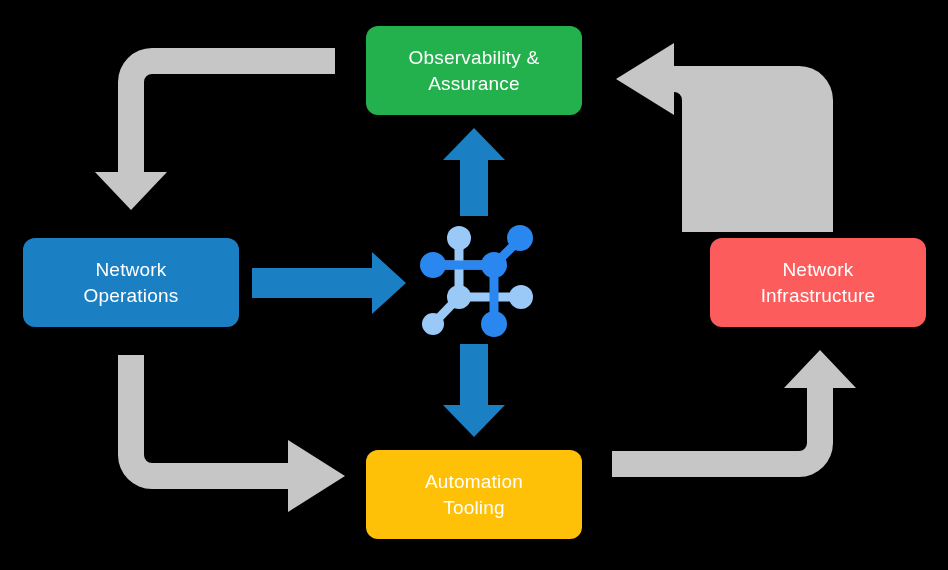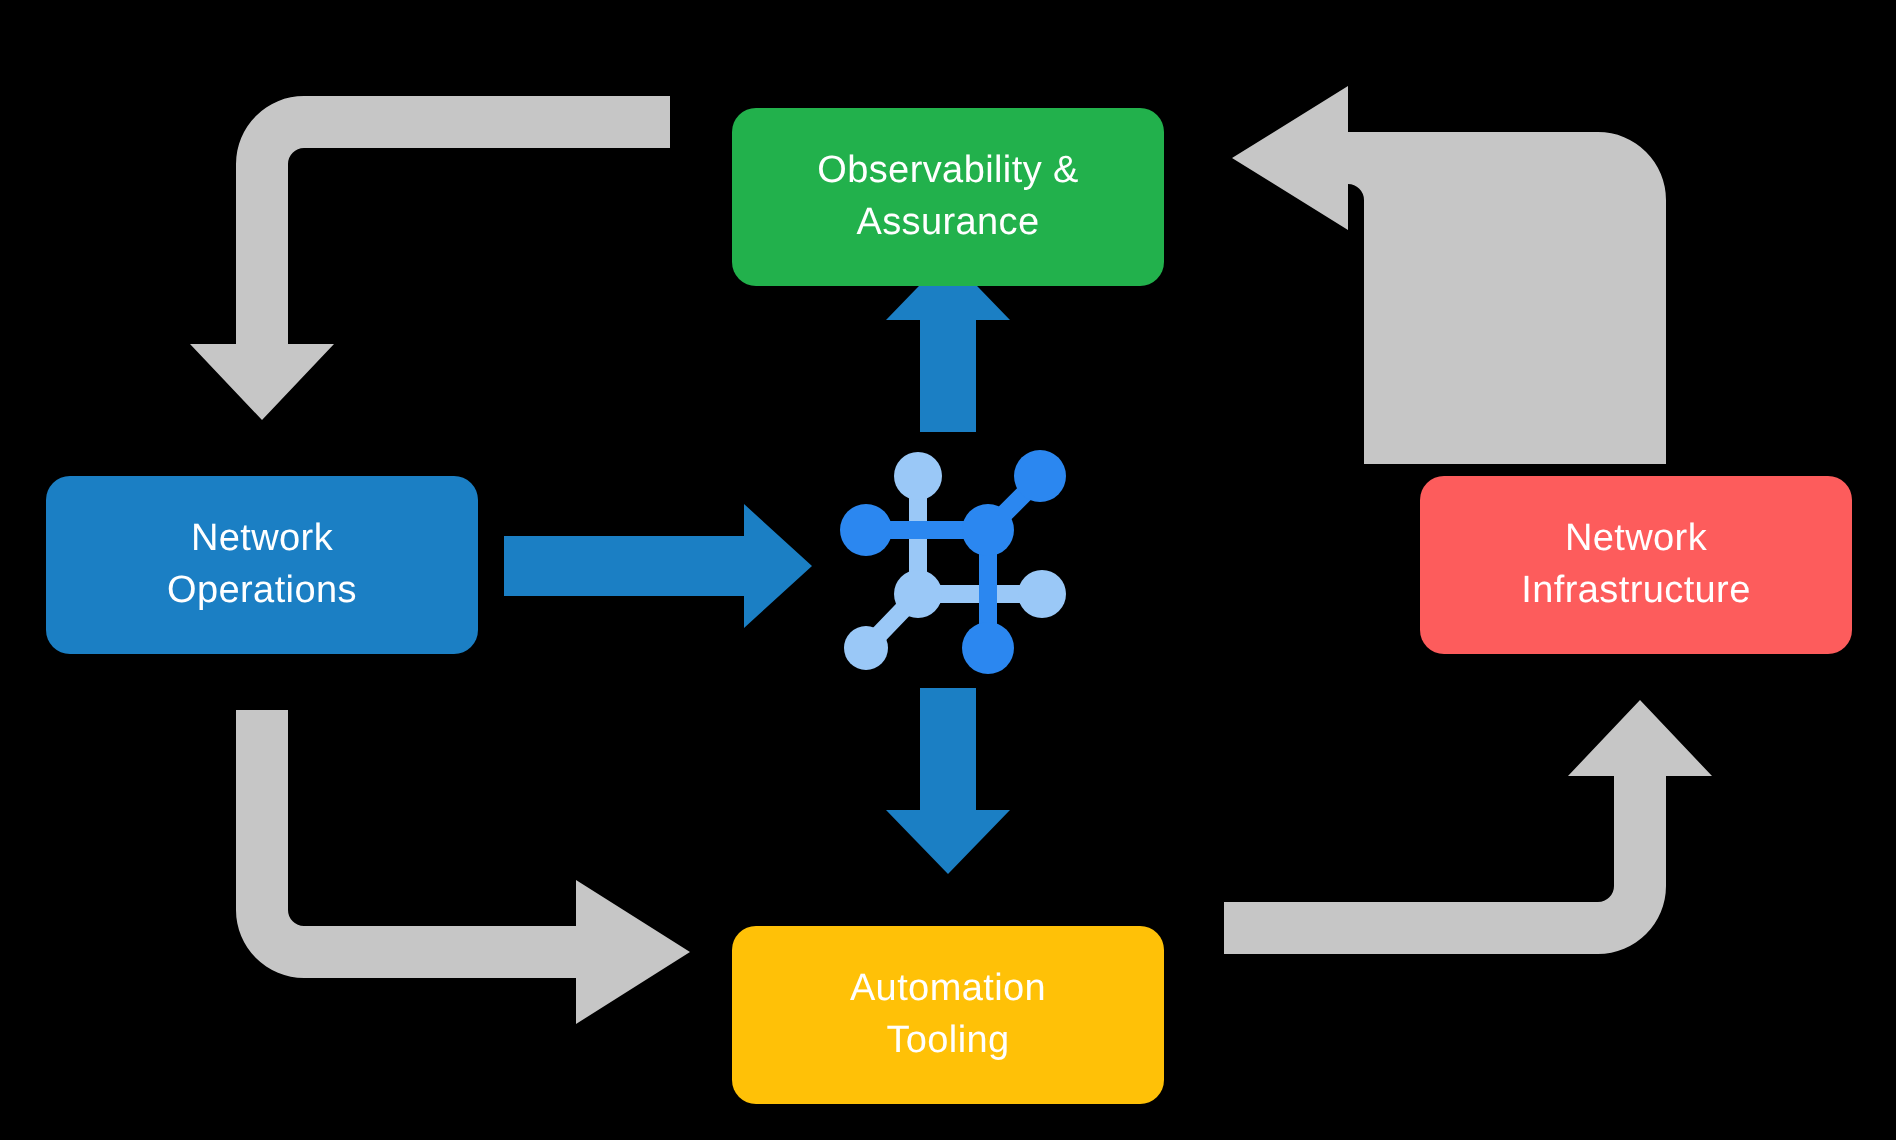--- a/index.html
+++ b/index.html
@@ -16,24 +16,24 @@
     color:#ffffff;
     font-size:19px;
     line-height:1.32;
     font-weight:400;
     letter-spacing:.2px;
     box-sizing:border-box;
     padding:6px 10px;
     white-space:pre-line;
   }
 
-  #box-observability{ left:366px; top:26px;  width:216px; height:89px; background:#22b14c;margin-top:28px; }
+  #box-observability{ left:366px; top:26px;  width:216px; height:89px; background:#22b14c; }
   #box-operations  { left:23px;  top:238px; width:216px; height:89px; background:#1b7fc4; }
   #box-infrastructure{ left:710px; top:238px; width:216px; height:89px; background:#fd5c5c; }
-  #box-automation  { left:366px; top:450px; width:216px; height:89px; background:#ffc107;margin-top:13px; }
+  #box-automation  { left:366px; top:450px; width:216px; height:89px; background:#ffc107; }
 
   .svg-layer{position:absolute;left:0;top:0;width:948px;height:570px;}
 </style>
 </head>
 <body>
 
 <div id="stage" style="background: rgb(0, 0, 0);">
 
   <svg class="svg-layer" viewBox="0 0 948 570" xmlns="http://www.w3.org/2000/svg">
 

